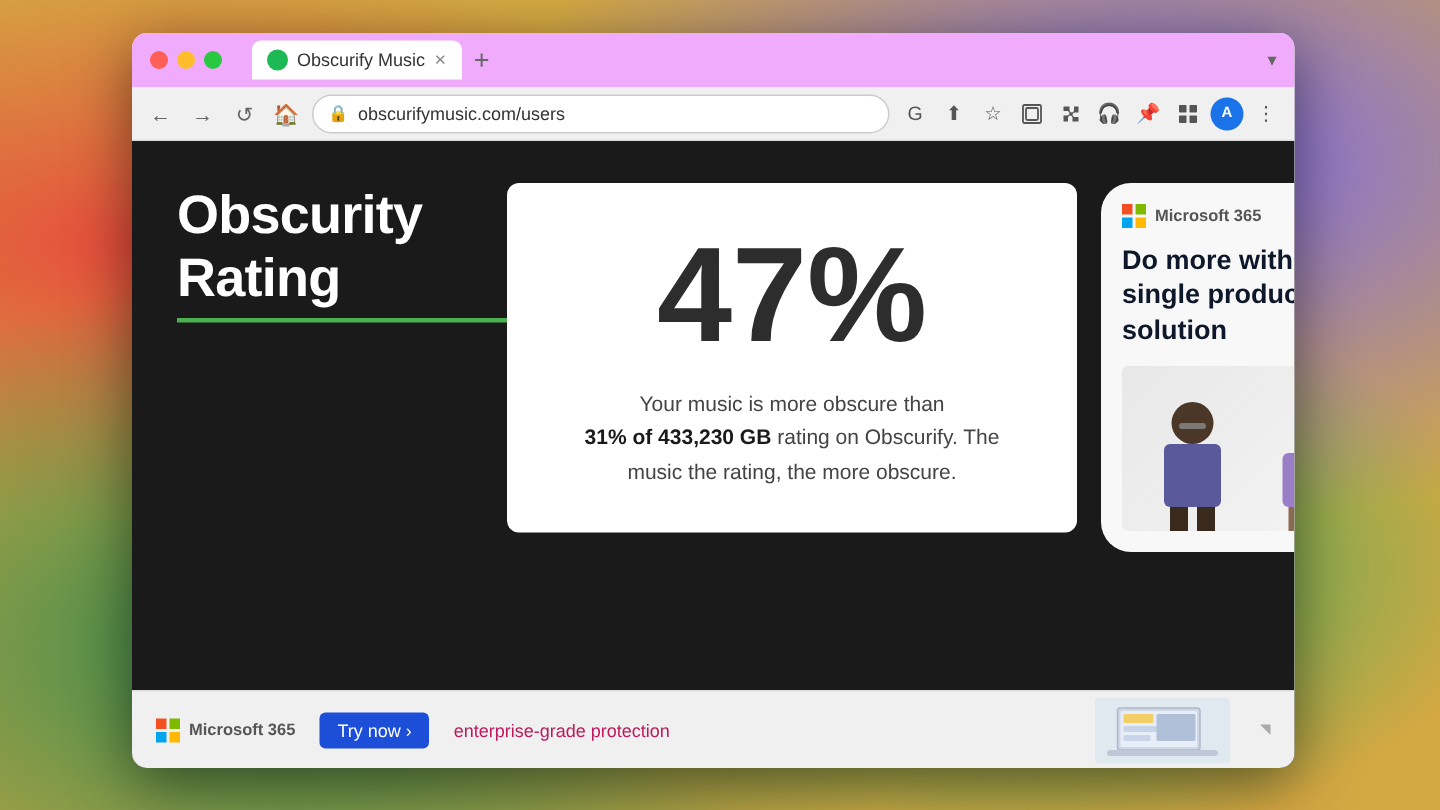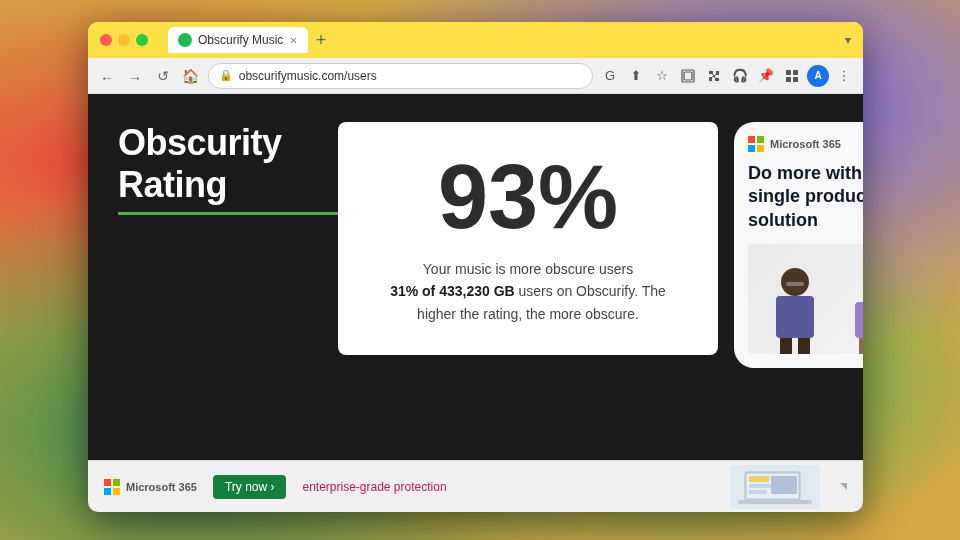--- a/index.html
+++ b/index.html
@@ -34,21 +34,21 @@
       border-radius: 10px;
       box-shadow: 0 10px 40px rgba(0,0,0,0.5);
       overflow: hidden;
       display: flex;
       flex-direction: column;
       background: #fff;
     }
 
     
     .title-bar {
-      background: #fde047;
+      background: #f0abfc;
       height: 36px;
       display: flex;
       align-items: center;
       padding: 0 12px;
       gap: 8px;
       flex-shrink: 0;
     }
 
     .traffic-lights {
       display: flex;
@@ -367,21 +367,21 @@
       font-weight: 600;
       color: #1a1a1a;
     }
 
     .bottom-ad-sub {
       font-size: 12px;
       color: #be185d;
     }
 
     .bottom-ad-btn {
-      background: #15803d;
+      background: #1d4ed8;
       color: white;
       border: none;
       border-radius: 4px;
       padding: 5px 12px;
       font-size: 12px;
       cursor: pointer;
       display: flex;
       align-items: center;
       gap: 4px;
       text-align: center;
@@ -486,28 +486,28 @@
         <div class="page-scroll">
 
           <div class="page-title-section">
             <h1 class="page-title">Obscurity Rating</h1>
             <div class="title-underline"></div>
           </div>
 
           <div class="content-row">
 
             <div class="rating-card">
-              <div class="rating-percent">93%</div>
+              <div class="rating-percent">47%</div>
               <p class="rating-description">
-                <span>Your music is more obscure users</span>
+                <span>Your music is more obscure than</span>
                 <br>
                 <strong>31% of 433,230 GB</strong>
-                <span>users on Obscurify. The</span>
+                <span>rating on Obscurify. The</span>
                 <br>
-                <span>higher the rating, the more obscure.</span>
+                <span>music the rating, the more obscure.</span>
               </p>
             </div>
 
             <div class="ad-panel">
               <span class="ad-label">Ad</span>
               <div class="ad-triangle"></div>
               <div class="ad-logo">
                 <div class="ms-logo">
                   <div class="ms-sq1"></div>
                   <div class="ms-sq2"></div>

